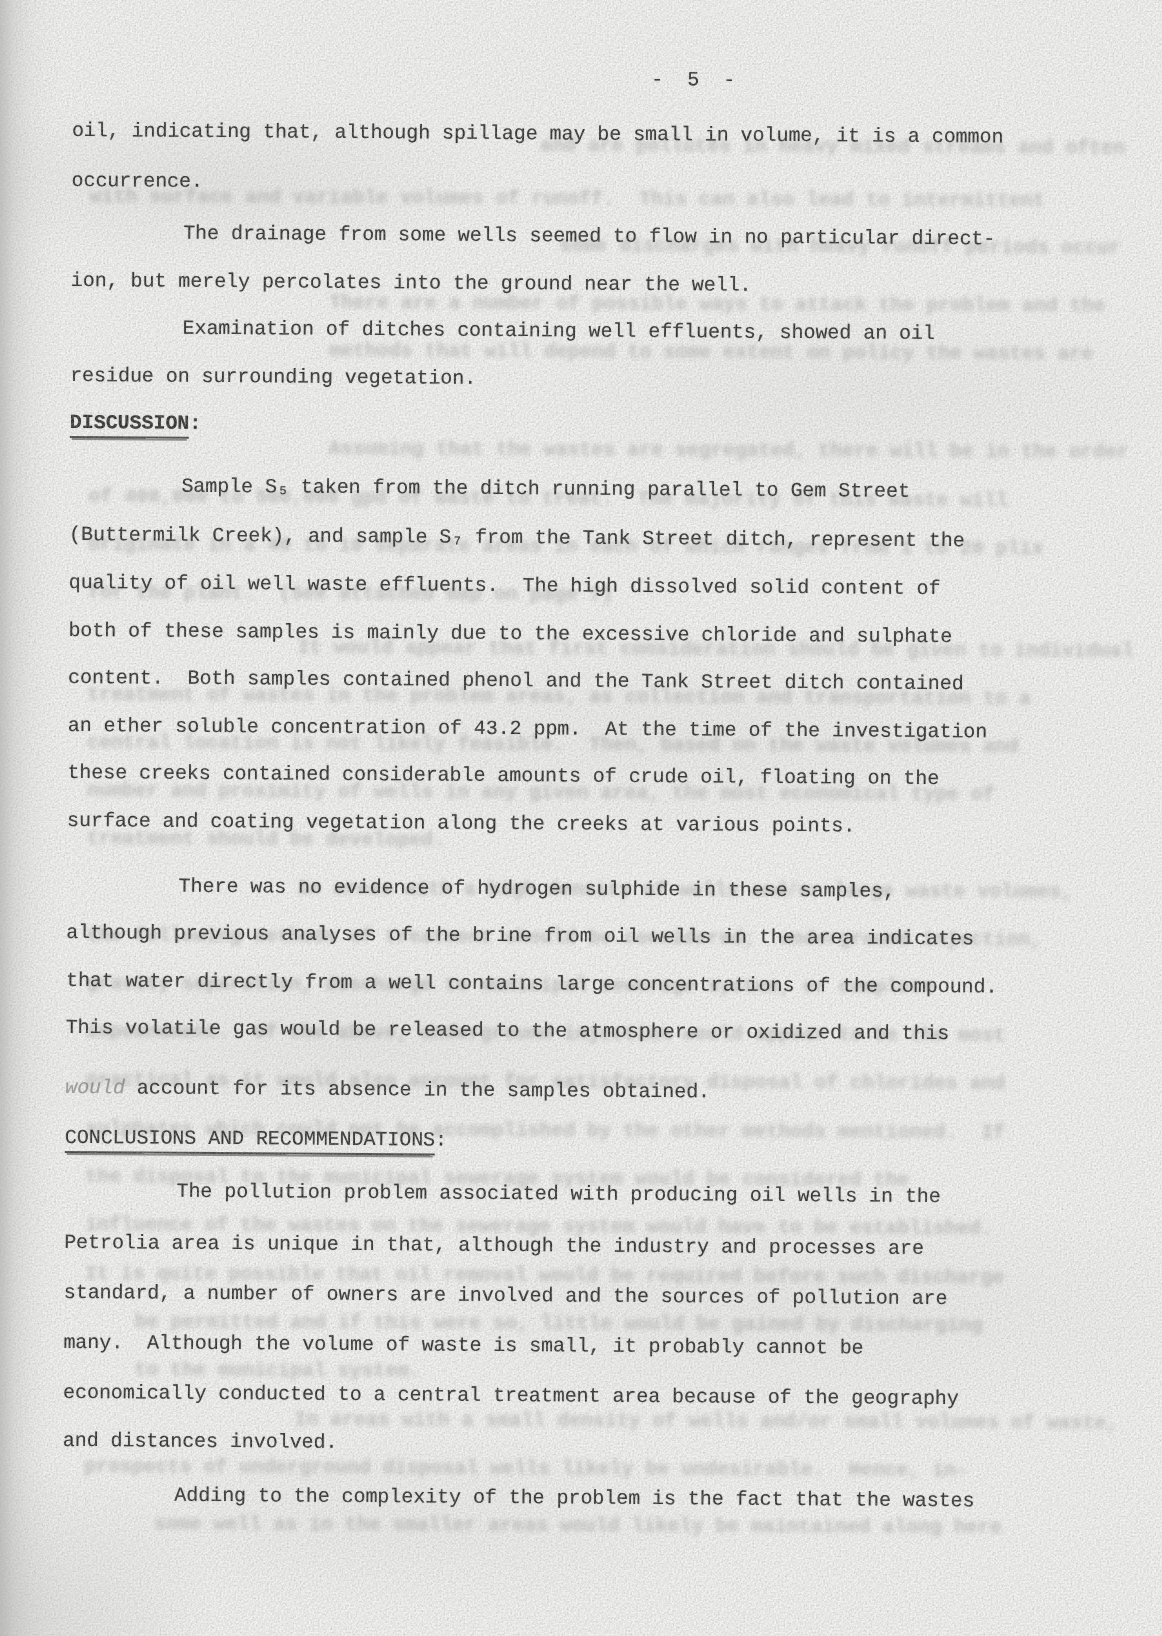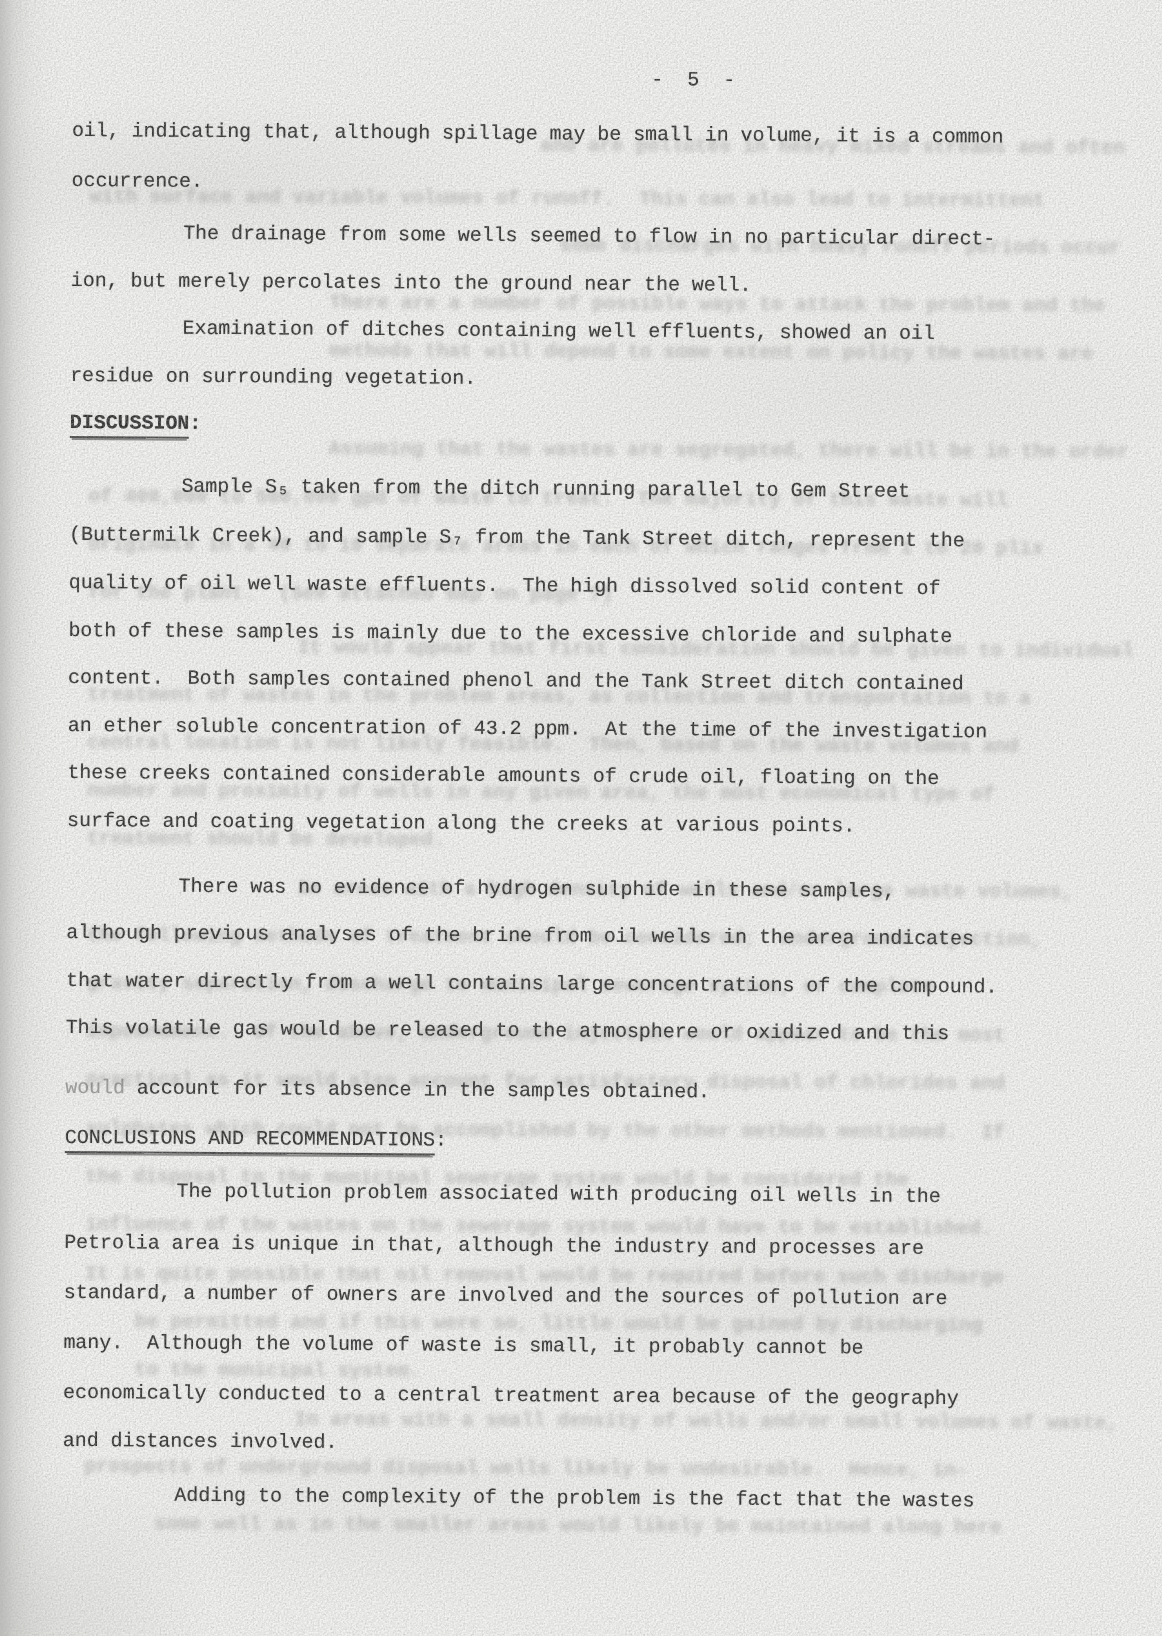--- a/index.html
+++ b/index.html
@@ -68,21 +68,21 @@
     letter-spacing: -0.06px;
     white-space: pre;
     text-shadow: 0 0 1px rgba(46,46,46,0.50);
   }
   .line.indent { left: 184px; }
   .line.heading .u {
     border-bottom: 2px solid #464646;
     box-shadow: 0 4px 0 -2px rgba(95,95,95,0.75);
     padding-bottom: 2px;
   }
-  .line .faded { opacity: 0.45; }
+  .line .faded { opacity: 0.45; font-style: italic; }
   .page-number {
     position: absolute;
     left: 651px;
     top: 64px;
     font-size: 20px;
     white-space: pre;
     text-shadow: 0 0 1px rgba(46,46,46,0.50);
   }
   .grain {
     position: absolute; inset: 0;

